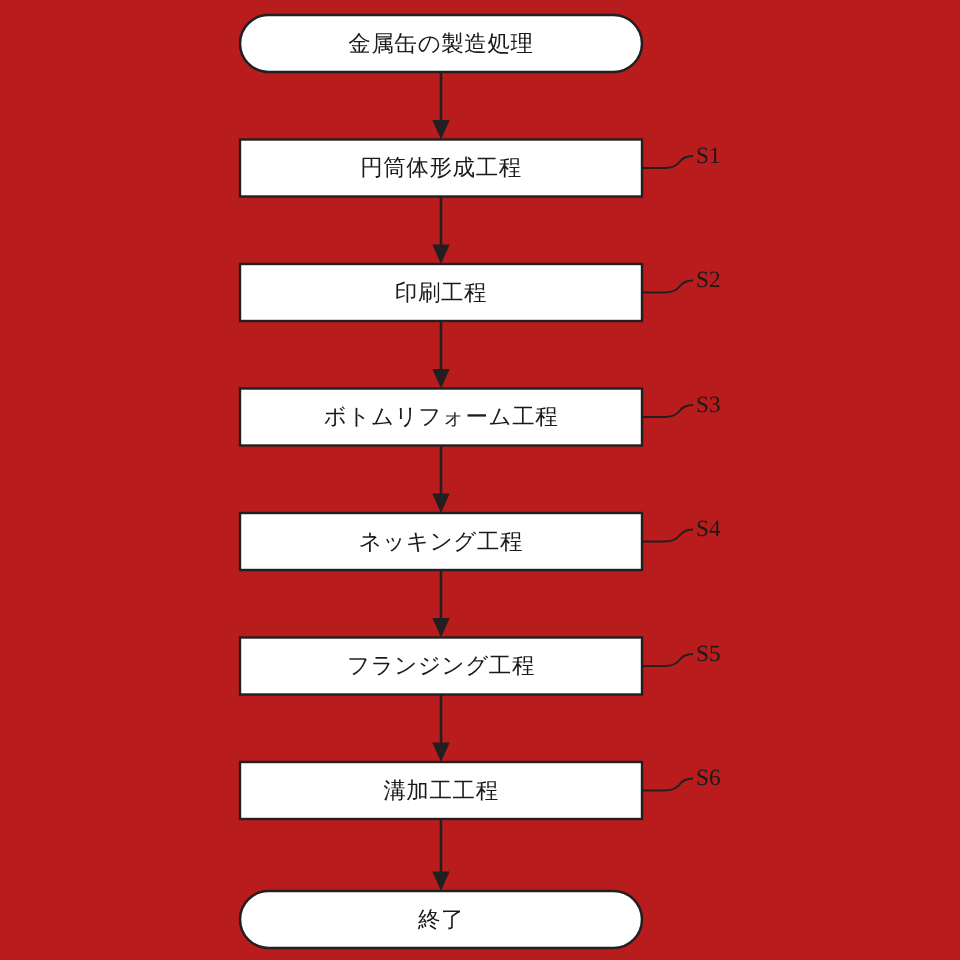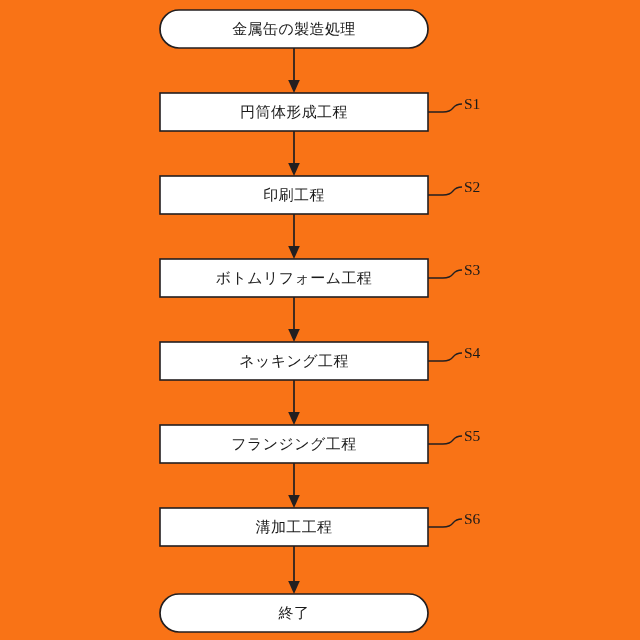--- a/index.html
+++ b/index.html
@@ -4,21 +4,21 @@
 <style>
   html, body {
     margin: 0;
     padding: 0;
     background: #ffffff;
   }
   #page {
     position: relative;
     width: 640px;
     height: 640px;
-    background: #f97316;
+    background: #b91c1c;
     overflow: hidden;
     font-family: "Liberation Sans", "DejaVu Sans", sans-serif;
     text-align: right;
   }
   #flow-svg {
     position: absolute;
     left: 0;
     top: 0;
     width: 640px;
     height: 640px;

